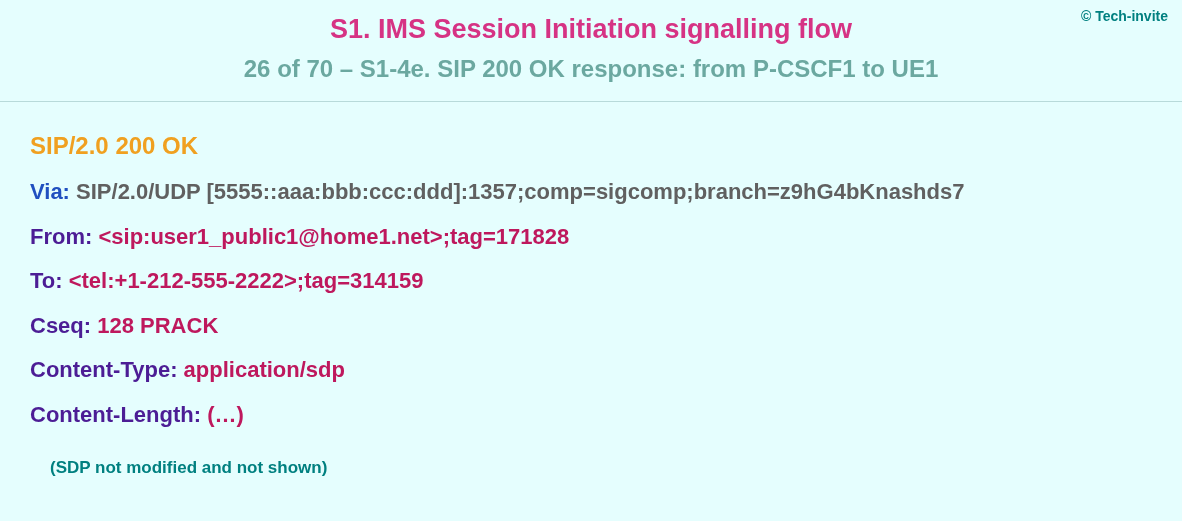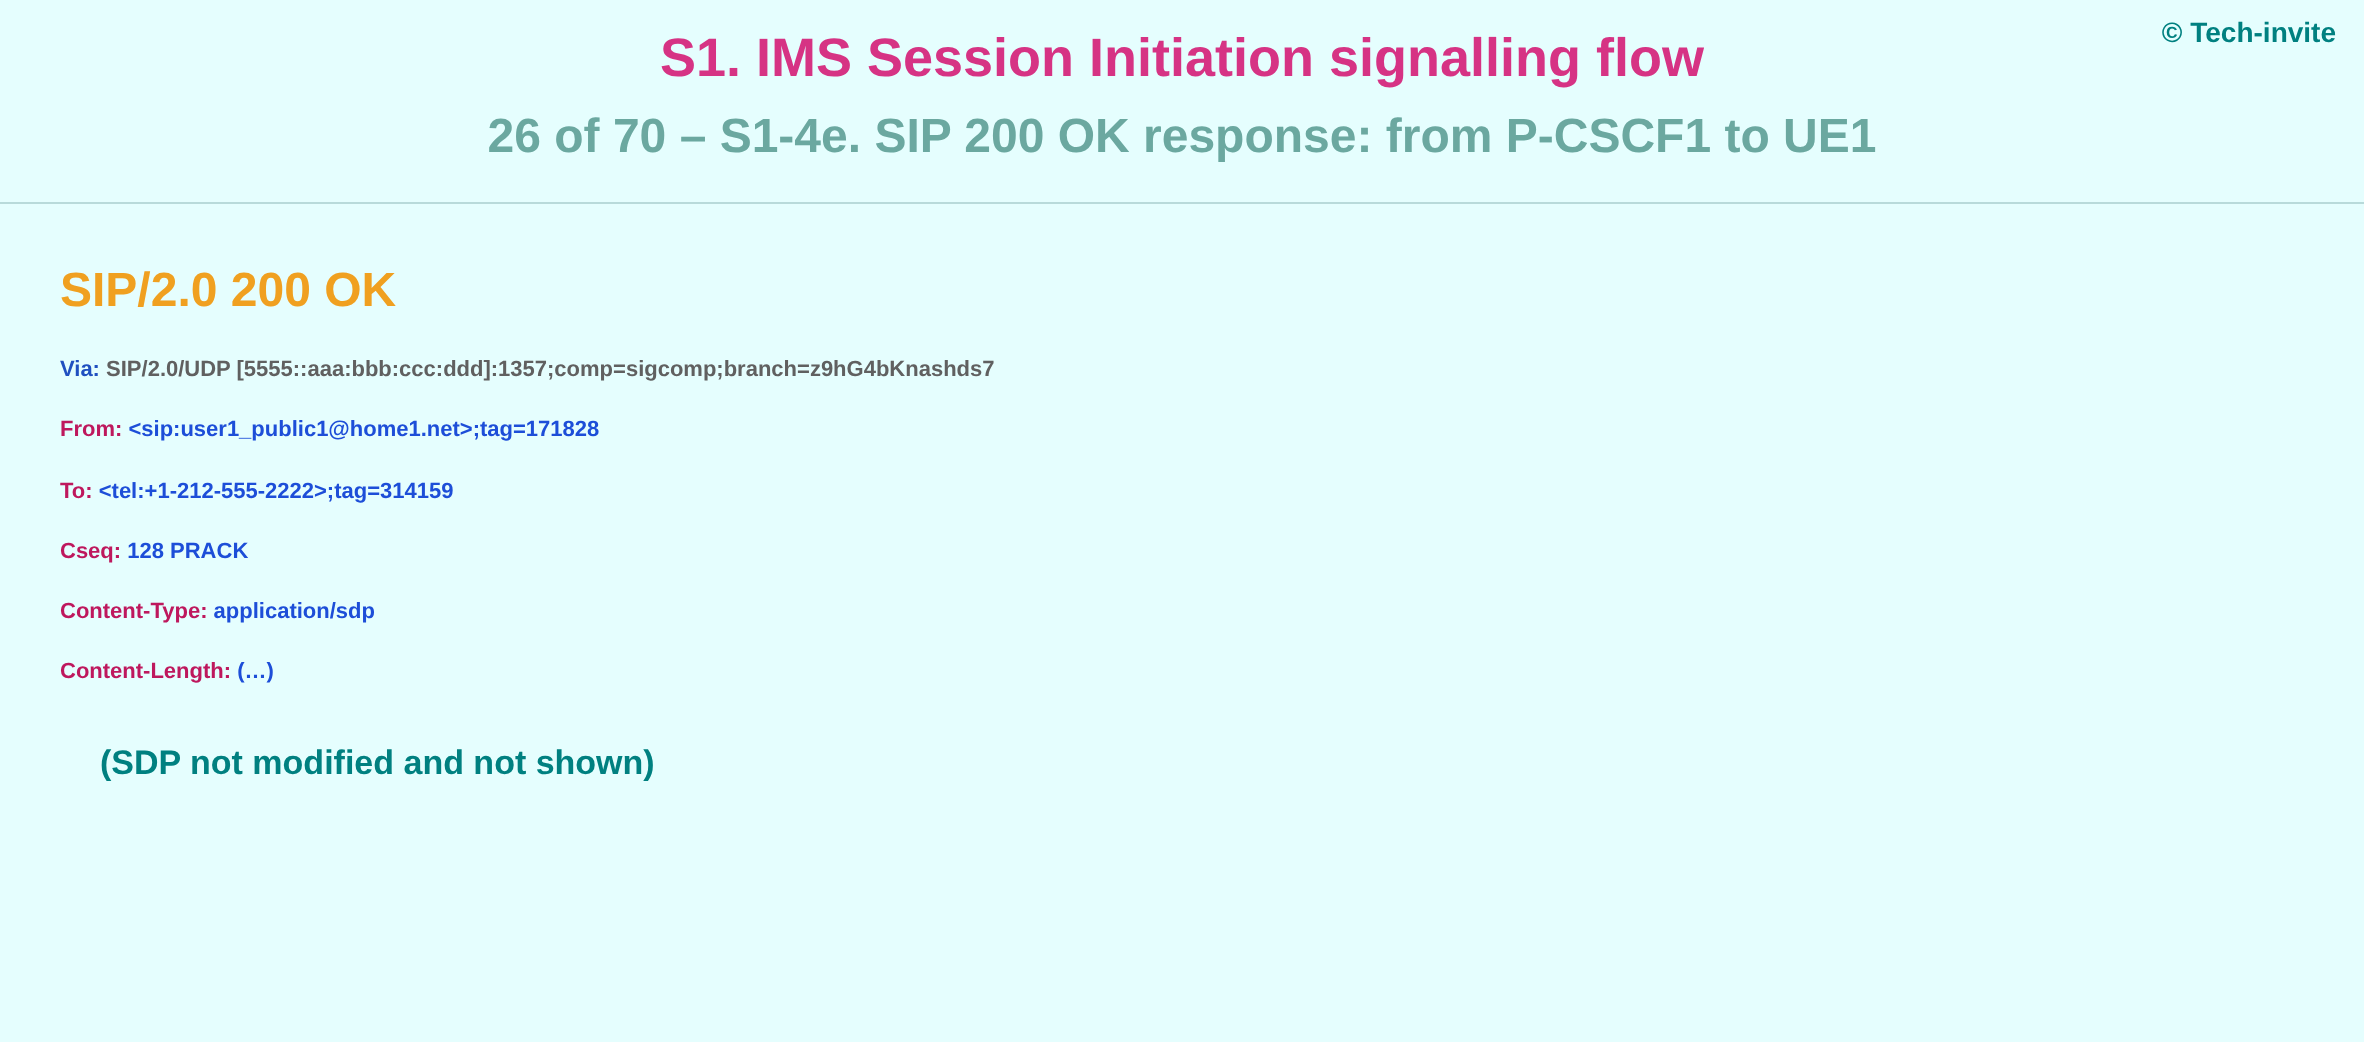--- a/index.html
+++ b/index.html
@@ -45,36 +45,36 @@
     .content {
       padding: 30px 40px 20px 30px;
     }
     .status-line {
       color: #f0a020;
       font-size: 24px;
       font-weight: bold;
       margin-bottom: 18px;
     }
     .header-line {
-      font-size: 11px;
+      font-size: 22px;
       font-weight: bold;
       margin-bottom: 16px;
       line-height: 1.3;
     }
     .hdr-key-via {
       color: #2050c0;
     }
     .hdr-val-via {
       color: #606060;
     }
     .hdr-key-muted {
-      color: #be185d;
+      color: #4c1d95;
     }
     .hdr-val-muted {
-      color: #1d4ed8;
+      color: #be185d;
     }
     .footnote {
       color: #008080;
       font-size: 17px;
       font-weight: bold;
       margin-top: 28px;
       margin-left: 20px;
     }
   </style>
 </head>

